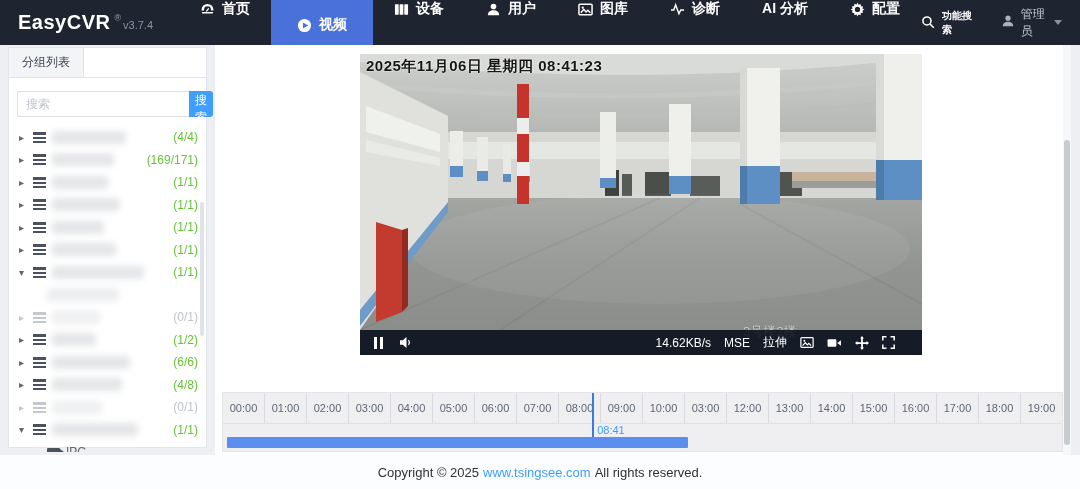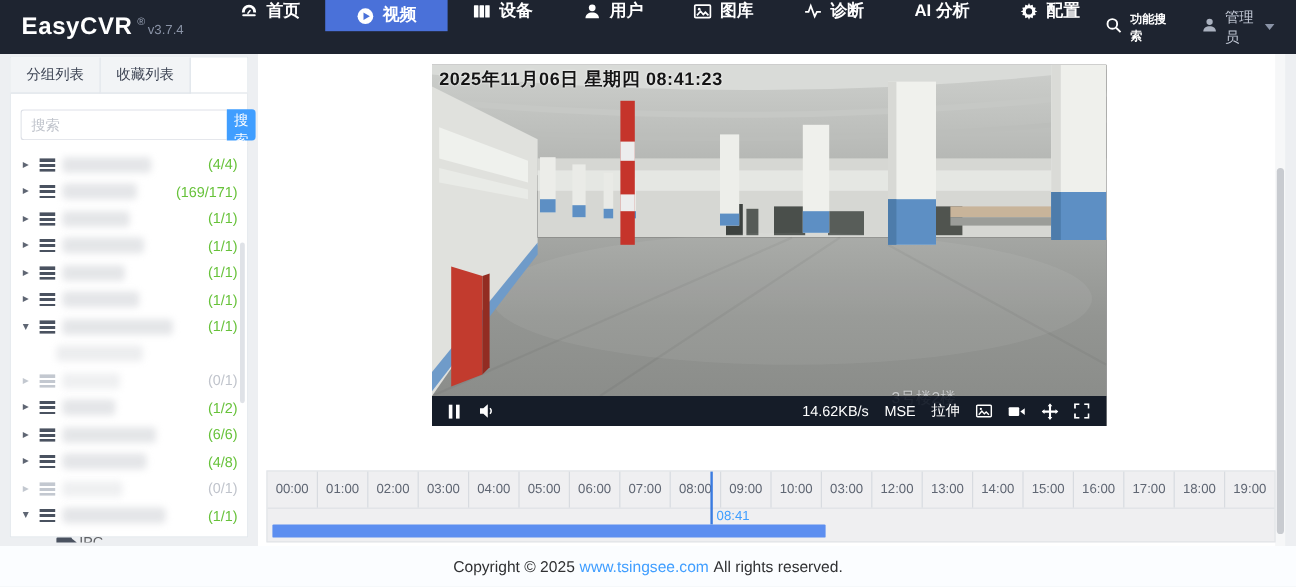--- a/index.html
+++ b/index.html
@@ -9,21 +9,21 @@
   
   .navbar{position:absolute;left:0;top:0;width:1080px;height:45px;background:#1e2430;
     display:flex;align-items:stretch;color:#fff;}
   .brand{display:flex;align-items:center;padding-left:18px;}
   .brand .logo{font-size:20px;font-weight:700;letter-spacing:.5px;}
   .brand .reg{font-size:9px;color:#9aa3b5;margin:0 2px 10px 4px;}
   .brand .ver{font-size:11px;color:#8a93a6;margin-top:4px;}
   .nav-items{display:flex;align-items:flex-start;margin-left:26px;}
   .nav-item{display:flex;align-items:center;gap:7px;padding:0 21px;font-size:14px;
     font-weight:700;cursor:pointer;white-space:nowrap;}
-  .nav-item.active{background:#4a71d9;padding:4px 26px;}
+  .nav-item.active{background:#4a71d9;padding:16px 26px;}
   .nav-item svg{display:block;}
   .nav-right{margin-left:auto;display:flex;align-items:center;gap:28px;padding-right:18px;}
   .nav-search{display:flex;align-items:center;gap:7px;font-size:10px;font-weight:700;cursor:pointer;}
   .nav-user{display:flex;align-items:center;gap:6px;font-size:12px;color:#c3c9d6;cursor:pointer;}
   .chev{width:0;height:0;border-left:4px solid transparent;border-right:4px solid transparent;
     border-top:5px solid #8a93a6;margin-left:2px;}
 
   
   .sidebar{position:absolute;left:8px;top:47px;width:199px;height:401px;background:#fff;
     border:1px solid #e2e6ec;box-sizing:border-box;}
@@ -62,21 +62,21 @@
   
   .player{position:absolute;left:360px;top:54px;width:562px;height:301px;background:#000;}
   .scene{position:absolute;left:0;top:0;width:562px;height:276px;}
   .osd{position:absolute;left:6px;top:3px;font-size:15px;font-weight:700;color:#151515;
     text-shadow:0 0 2px rgba(255,255,255,.85),0 0 1px rgba(255,255,255,.9);letter-spacing:.5px;}
   .watermark{position:absolute;left:383px;top:269px;font-size:13px;color:rgba(225,228,230,.75);
     text-shadow:0 1px 1px rgba(60,60,60,.5);}
   .ctrlbar{position:absolute;left:0;bottom:0;width:562px;height:25px;background:rgba(22,30,43,.94);
     display:flex;align-items:center;color:#fff;}
   .ctrl-left{display:flex;align-items:center;gap:15px;padding-left:13px;}
-  .ctrl-right{margin-left:auto;display:flex;align-items:center;gap:13px;padding-right:14px;font-size:12px;}
+  .ctrl-right{margin-left:auto;display:flex;align-items:center;gap:13px;padding-right:27px;font-size:12px;}
   .cicon{display:flex;align-items:center;cursor:pointer;}
   .ctext{cursor:pointer;}
   .bitrate{cursor:default;}
 
   
   .timeline{position:absolute;left:222px;top:392px;width:841px;height:60px;background:#efeff1;
     border:1px solid #e2e4e8;box-sizing:border-box;}
   .ruler{display:flex;height:30px;border-bottom:1px solid #dfe1e5;}
   .cell{flex:1;display:flex;align-items:center;justify-content:center;font-size:11px;color:#5f6673;
     border-right:1px solid #d8dbe0;box-sizing:border-box;}
@@ -185,21 +185,20 @@
             </svg></span>
         <span>管理员</span>
         <span class="chev"></span>
       </div>
     </div>
   </div>
 
   <div class="sidebar">
     <div class="tabs">
       <div class="tab">分组列表</div>
-      <div class="tab">收藏列表</div>
     </div>
     <div class="searchrow">
       <input placeholder="搜索" style="">
       <button class="btn-search">搜索</button>
     </div>
     <div class="tree">
       <div class="trow">
           <span class="caret">▸</span>
           <span class="ticon"></span>
           <span class="blurname" style="width:74px"></span>

